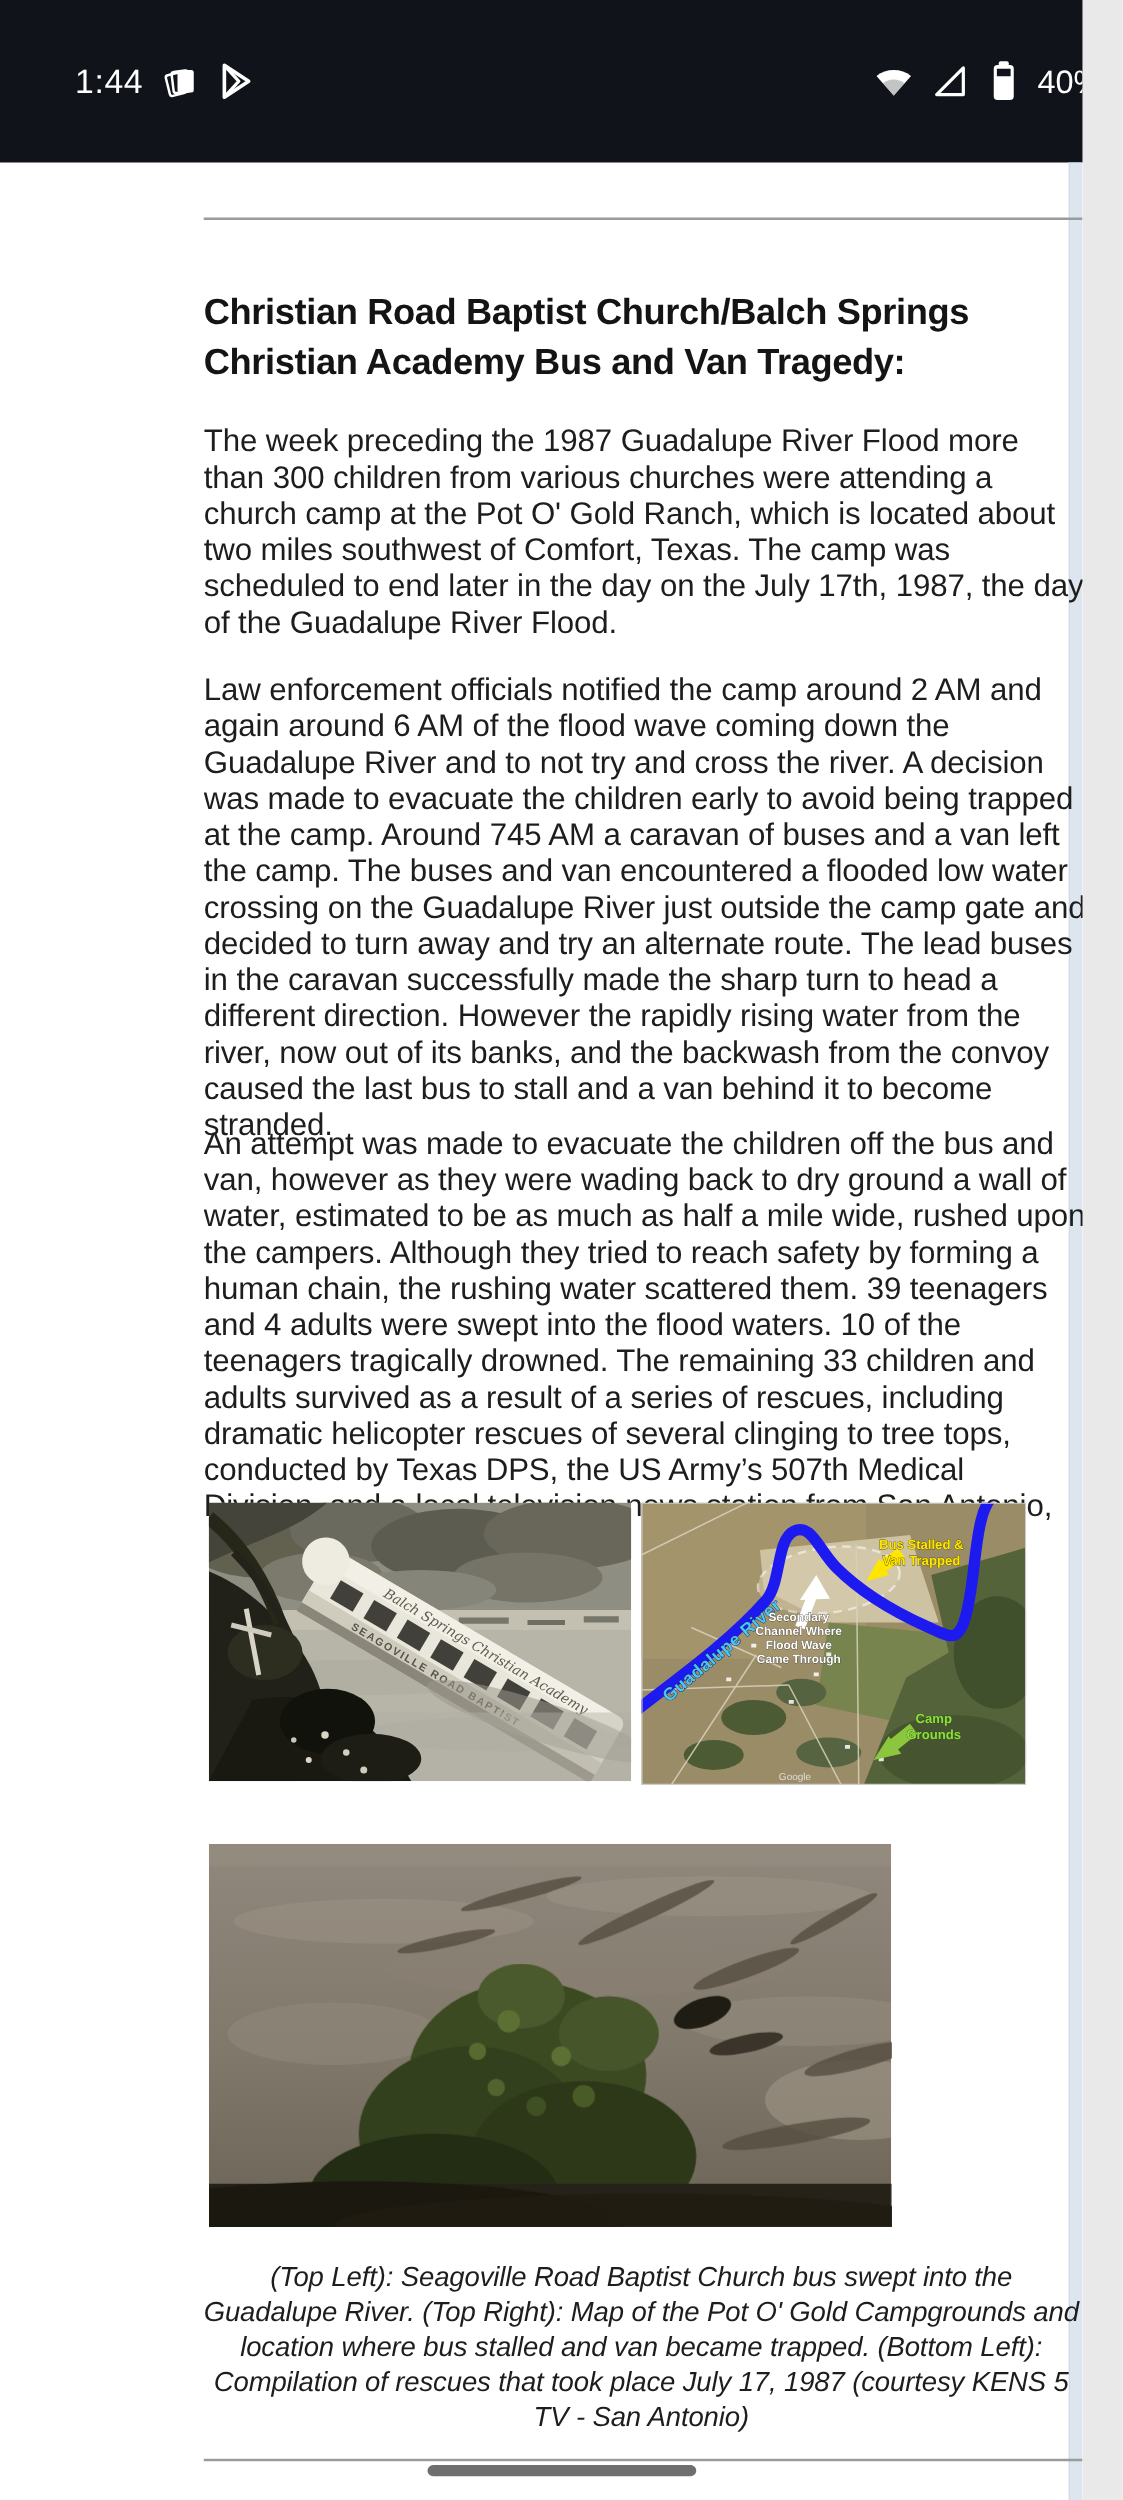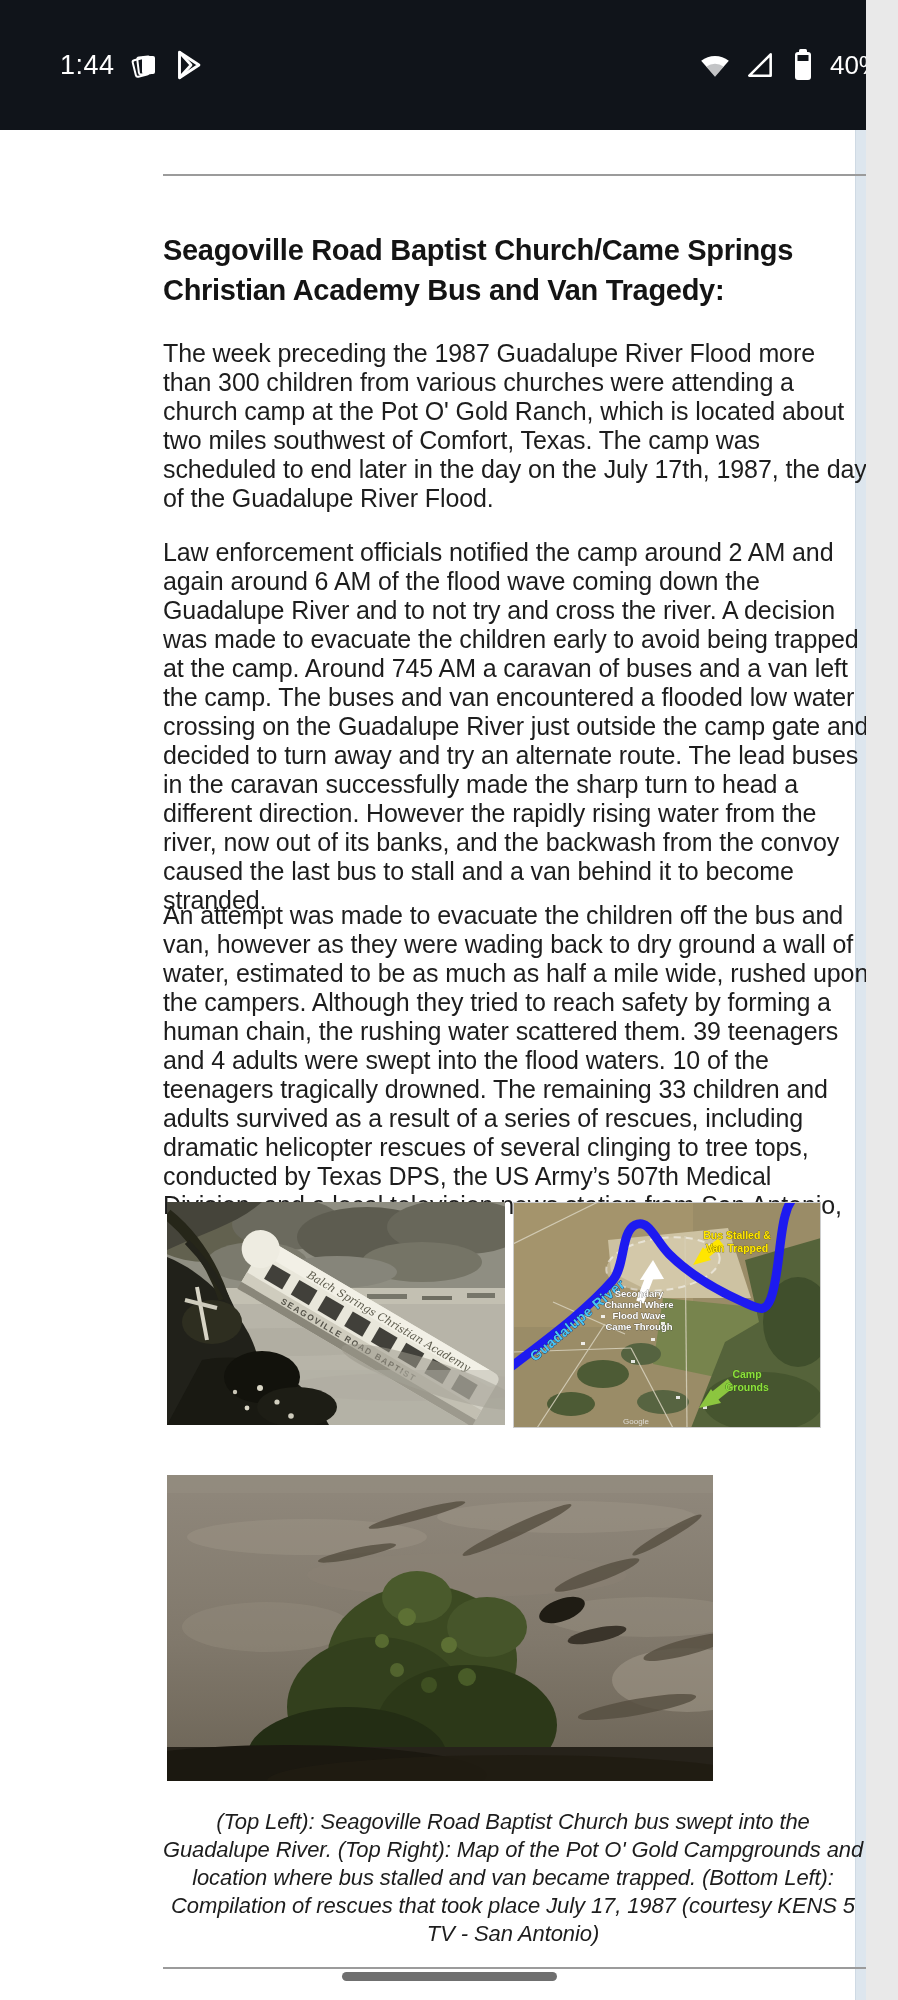--- a/index.html
+++ b/index.html
@@ -84,21 +84,21 @@
         <rect x="9.5" y="8" width="11" height="6" fill="#10141a"></rect>
       </svg>
       <span class="sb-pct">40%</span>
     </div>
   </div>
 
   <div class="scroll-track"></div>
 
   <div class="rule rule-top"></div>
 
-  <h1 class="doc-heading">Seagoville Road Baptist Church/Came Springs Christian Academy Bus and Van Tragedy:</h1>
+  <h1 class="doc-heading">Christian Road Baptist Church/Balch Springs Christian Academy Bus and Van Tragedy:</h1>
 
   <p class="doc-para p1">The week preceding the 1987 Guadalupe River Flood more than 300 children from various churches were attending a church camp at the Pot O' Gold Ranch, which is located about two miles southwest of Comfort, Texas. The camp was scheduled to end later in the day on the July 17th, 1987, the day of the Guadalupe River Flood.</p>
   <p class="doc-para p2">Law enforcement officials notified the camp around 2 AM and again around 6 AM of the flood wave coming down the Guadalupe River and to not try and cross the river. A decision was made to evacuate the children early to avoid being trapped at the camp. Around 745 AM a caravan of buses and a van left the camp. The buses and van encountered a flooded low water crossing on the Guadalupe River just outside the camp gate and decided to turn away and try an alternate route. The lead buses in the caravan successfully made the sharp turn to head a different direction. However the rapidly rising water from the river, now out of its banks, and the backwash from the convoy caused the last bus to stall and a van behind it to become stranded.</p>
   <p class="doc-para p3">An attempt was made to evacuate the children off the bus and van, however as they were wading back to dry ground a wall of water, estimated to be as much as half a mile wide, rushed upon the campers. Although they tried to reach safety by forming a human chain, the rushing water scattered them. 39 teenagers and 4 adults were swept into the flood waters. 10 of the teenagers tragically drowned. The remaining 33 children and adults survived as a result of a series of rescues, including dramatic helicopter rescues of several clinging to tree tops, conducted by Texas DPS, the US Army’s 507th Medical Division, and a local television news station from San Antonio, Texas.</p>
 
   <div class="img-box img-bus">
     <svg viewBox="0 0 338 223" preserveAspectRatio="none">
       <rect width="338" height="223" fill="#b7b4a8"></rect>
       <rect width="338" height="92" fill="#8f8e82"></rect>
       <ellipse cx="40" cy="30" rx="60" ry="30" fill="#62614f"></ellipse>

